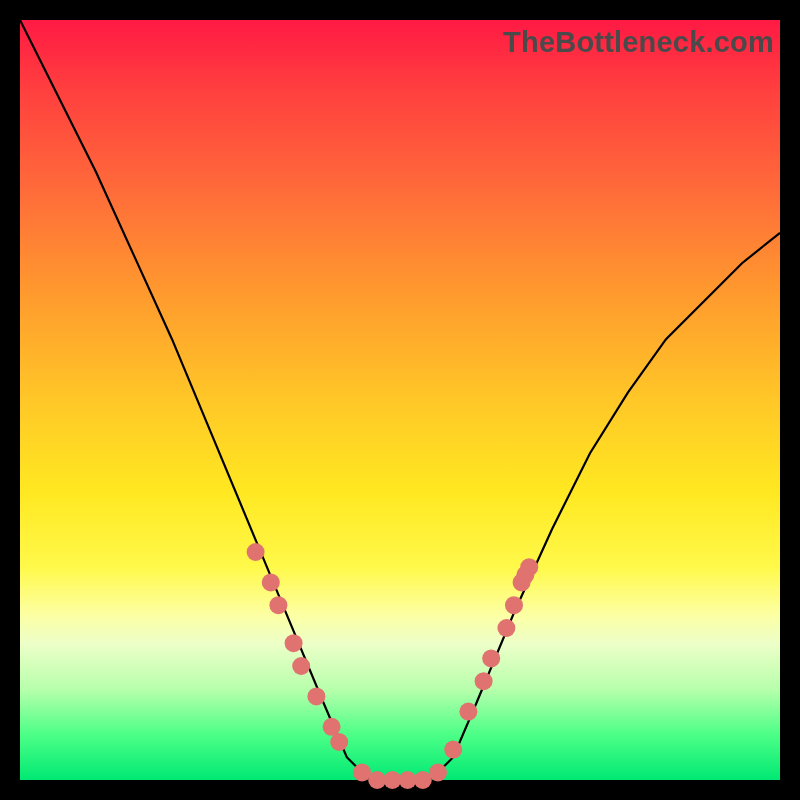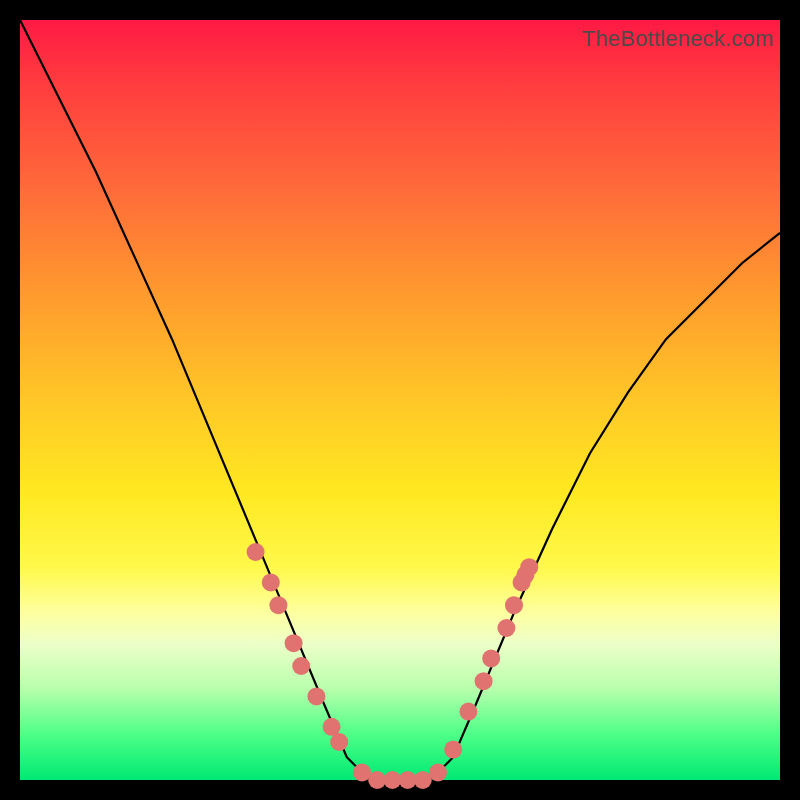--- a/index.html
+++ b/index.html
@@ -40,22 +40,22 @@
       #b8ffac 88%,
       #4dff87 94%,
       #00e973 100%
     );
   }
   .watermark {
     position: absolute;
     right: 6px;
     top: 6px;
     color: #4a4a4a;
-    font-size: 22px;
-    font-weight: 400;
+    font-size: 29px;
+    font-weight: 700;
     letter-spacing: 0.2px;
     user-select: none;
   }
   svg.curve {
     position: absolute;
     left: 0;
     top: 0;
     width: 760px;
     height: 760px;
     overflow: visible;

